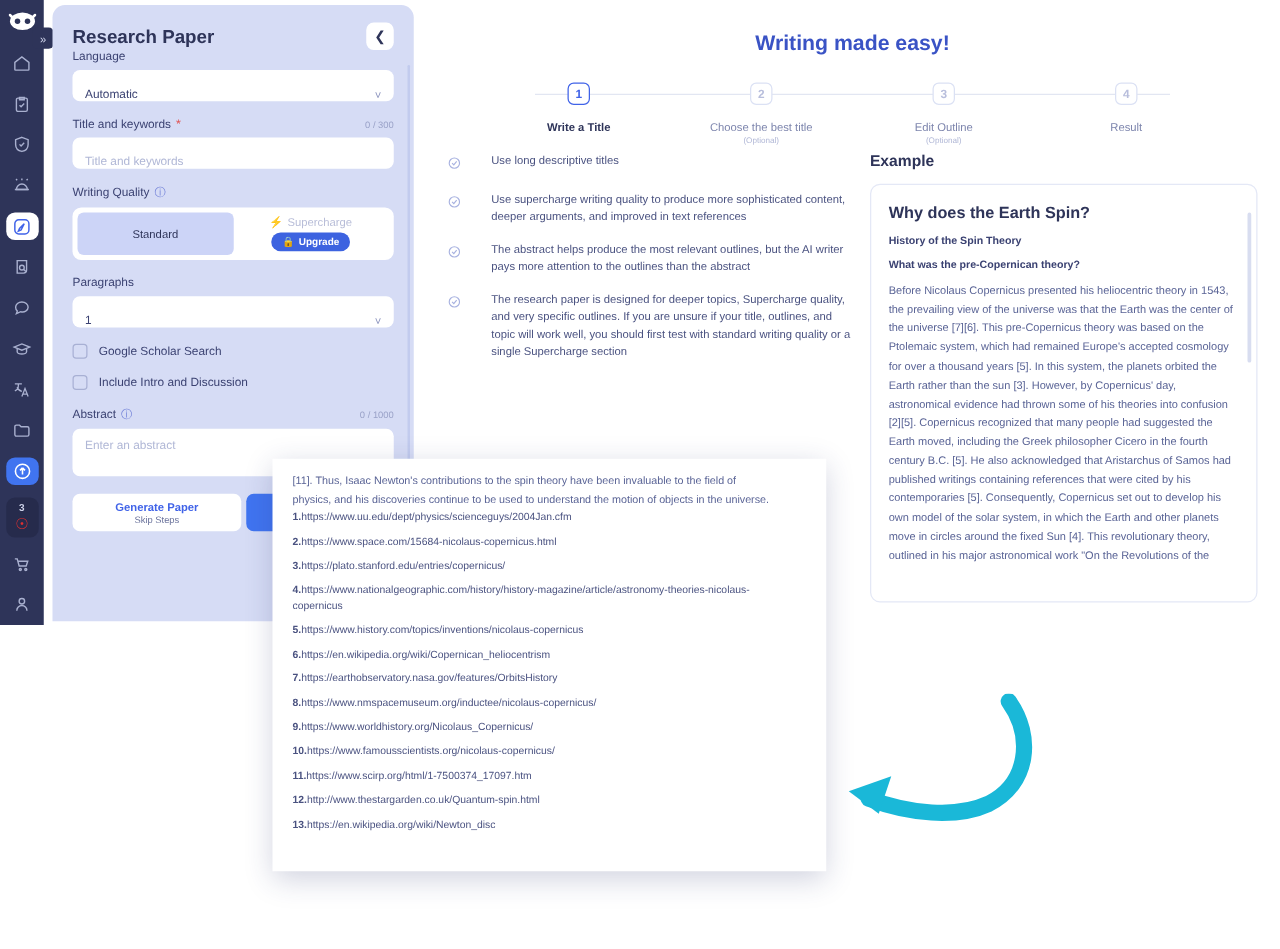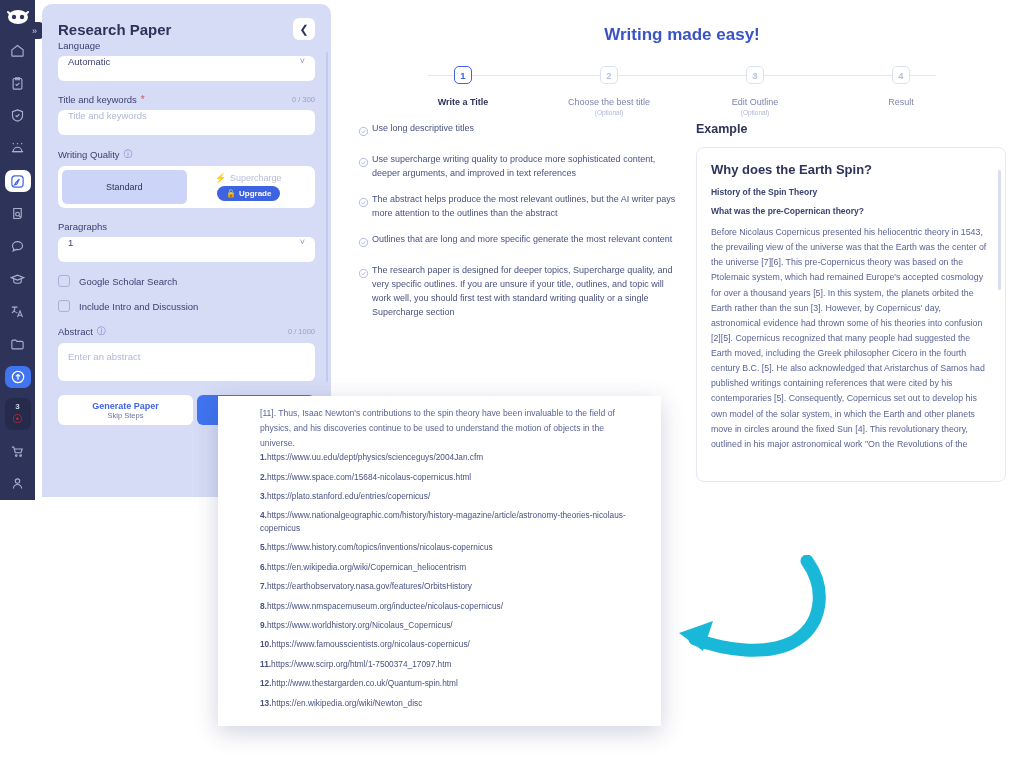--- a/index.html
+++ b/index.html
@@ -49,21 +49,21 @@
   .collapse-btn {
     width: 22px; height: 22px; background:#ffffff; border-radius: 6px;
     display:flex; align-items:center; justify-content:center; color:#2e3459; font-size: 11px;
   }
   .f-label { font-size: 9.5px; color: #3b4272; margin-bottom: 5px; display:flex; align-items:center; gap:4px; }
   .f-label .req { color: #e05252; font-size: 10px; }
   .f-row { display:flex; align-items:center; justify-content: space-between; margin-bottom: 5px; }
   .counter { font-size: 7.5px; color: #9aa2c8; }
   .input, .select {
     width: 100%; height: 25px; background:#ffffff; border-radius: 6px;
-    font-size: 9.5px; color: #3b4272; display:flex; align-items:flex-start;
+    font-size: 9.5px; color: #3b4272; display:flex; align-items:flex-end;
     padding: 0 10px; margin-bottom: 13px;
   }
   .select { justify-content: space-between; }
   .select .chev { color:#8b93bd; font-size: 9px; }
   .input.placeholder { color: #b0b7d6; }
   .quality-box {
     width:100%; height: 42px; background:#fff; border-radius: 7px; display:flex;
     align-items:center; padding: 4px; margin-bottom: 13px;
   }
   .q-standard {
@@ -117,38 +117,38 @@
   .step.active .step-num { border-color:#4063e8; color:#4063e8; }
   .step-label { margin-top: 13px; font-size: 9px; color:#7d85ad; text-align:center; }
   .step.active .step-label { color:#2e3459; font-weight: 700; }
   .step-opt { margin-top: 2px; font-size: 6.5px; color:#b0b7d6; }
 
   
   .cols { display:flex; padding: 0 18px; margin-top: 4px; }
   .col-tips { width: 340px; padding-right: 14px; }
   .col-ex { width: 312px; }
   .sec-title { font-size: 12.5px; font-weight:700; color:#2e3459; margin-bottom: 11px; }
-  .tip { display:flex; gap: 3px; margin-bottom: 12px; }
+  .tip { display:flex; gap: 24px; margin-bottom: 12px; }
   .tip-ic { flex: 0 0 11px; margin-top: 1px; color:#a8b2e0; }
   .tip-tx { font-size: 9px; line-height: 1.55; color:#4a5280; }
 
   .ex-card {
     border: 1px solid #e4e8f6; border-radius: 8px; height: 335px;
     padding: 14px 14px 4px 14px; overflow: hidden; position: relative;
   }
   .ex-h1 { font-size: 13px; font-weight:700; color:#2e3459; margin-bottom: 10px; }
   .ex-h2 { font-size: 8.5px; font-weight:700; color:#3b4272; margin-bottom: 9px; }
   .ex-p { font-size: 8.8px; line-height: 1.72; color:#5a6496; }
   .ex-scroll { position:absolute; right: 4px; top: 22px; width: 3px; height: 120px; background:#d8ddf0; border-radius: 2px; }
 
   
   .popup {
-    position: absolute; left: 218px; top: 396px; width: 443px; height: 330px;
+    position: absolute; left: 218px; top: 367px; width: 443px; height: 330px;
     background: #ffffff; box-shadow: 0 6px 22px rgba(40,50,110,.22);
-    padding: 10px 26px 0 42px; overflow: hidden;
+    padding: 10px 26px 0 16px; overflow: hidden;
   }
   .pop-top { font-size: 8.6px; line-height: 1.75; color:#5a6496; }
   .pop-src-title { font-size: 8.6px; font-weight:700; color:#2e3459; margin: 9px 0 9px 0; }
   .pop-li { font-size: 8.3px; line-height: 1.5; color:#4a5280; margin-bottom: 7px; }
   .pop-li b { font-weight: 700; }
 
   
   .arrow { position: absolute; left: 655px; top: 555px; width: 190px; height: 110px; }
 </style>
 </head>
@@ -373,27 +373,20 @@
                 <path d="M8 12l3 3 5-6"></path>
               </svg></div>
           <div class="tip-tx">Use supercharge writing quality to produce more sophisticated content, deeper arguments, and improved in text references</div>
         </div>
         <div class="tip">
           <div class="tip-ic"><svg width="11" height="11" viewBox="0 0 24 24" fill="none" stroke="currentColor" stroke-width="2">
                 <circle cx="12" cy="12" r="9"></circle>
                 <path d="M8 12l3 3 5-6"></path>
               </svg></div>
           <div class="tip-tx">The abstract helps produce the most relevant outlines, but the AI writer pays more attention to the outlines than the abstract</div>
-        </div>
-        <div class="tip">
-          <div class="tip-ic"><svg width="11" height="11" viewBox="0 0 24 24" fill="none" stroke="currentColor" stroke-width="2">
-                <circle cx="12" cy="12" r="9"></circle>
-                <path d="M8 12l3 3 5-6"></path>
-              </svg></div>
-          <div class="tip-tx">Outlines that are long and more specific generate the most relevant content</div>
         </div>
         <div class="tip">
           <div class="tip-ic"><svg width="11" height="11" viewBox="0 0 24 24" fill="none" stroke="currentColor" stroke-width="2">
                 <circle cx="12" cy="12" r="9"></circle>
                 <path d="M8 12l3 3 5-6"></path>
               </svg></div>
           <div class="tip-tx">The research paper is designed for deeper topics, Supercharge quality, and very specific outlines. If you are unsure if your title, outlines, and topic will work well, you should first test with standard writing quality or a single Supercharge section</div>
         </div>
       </div>
 

